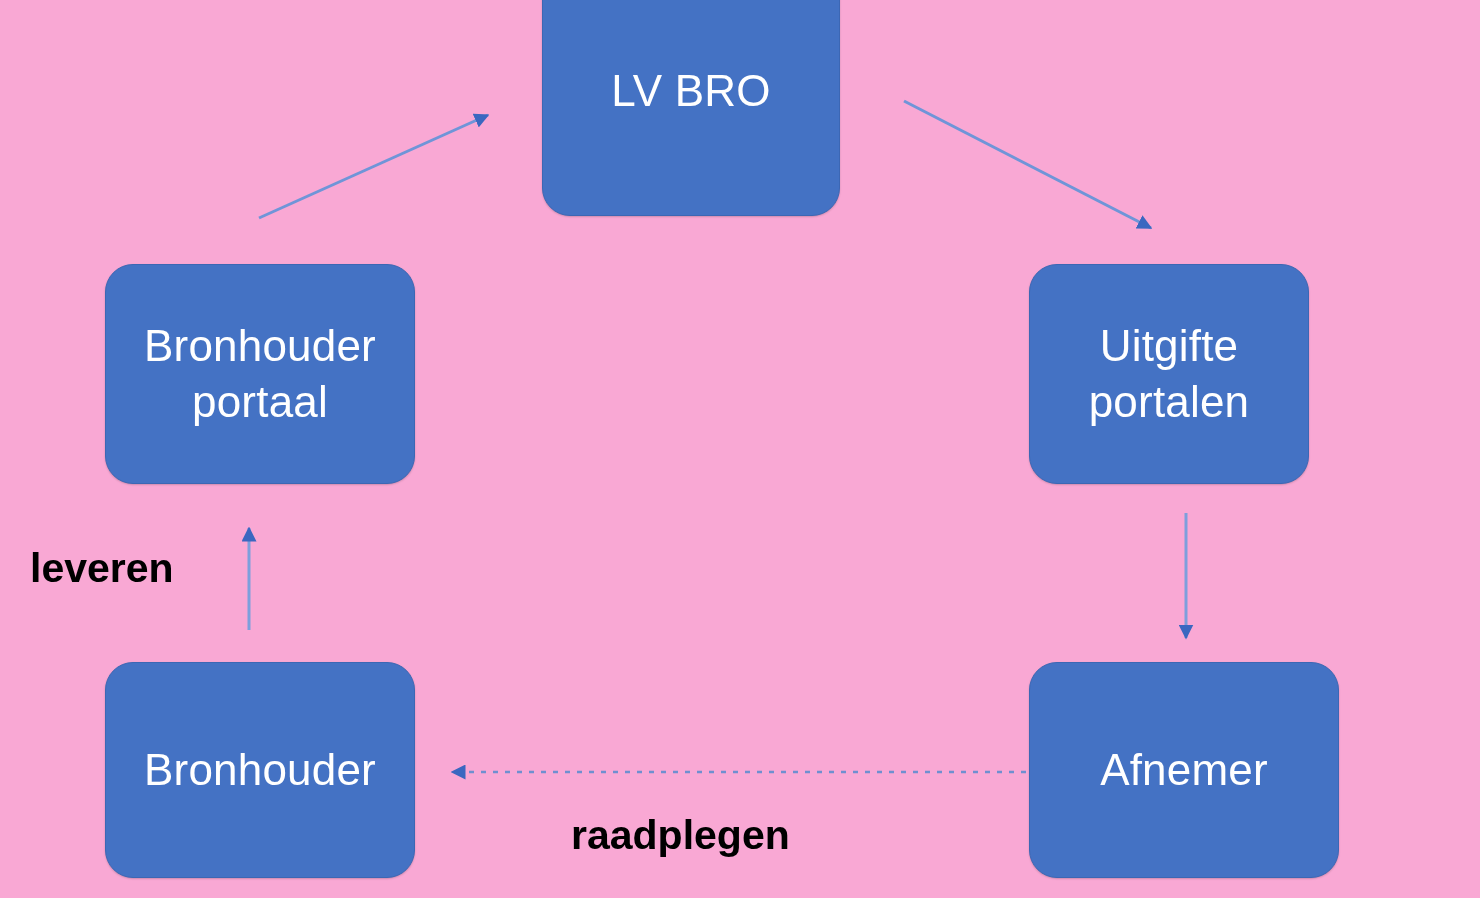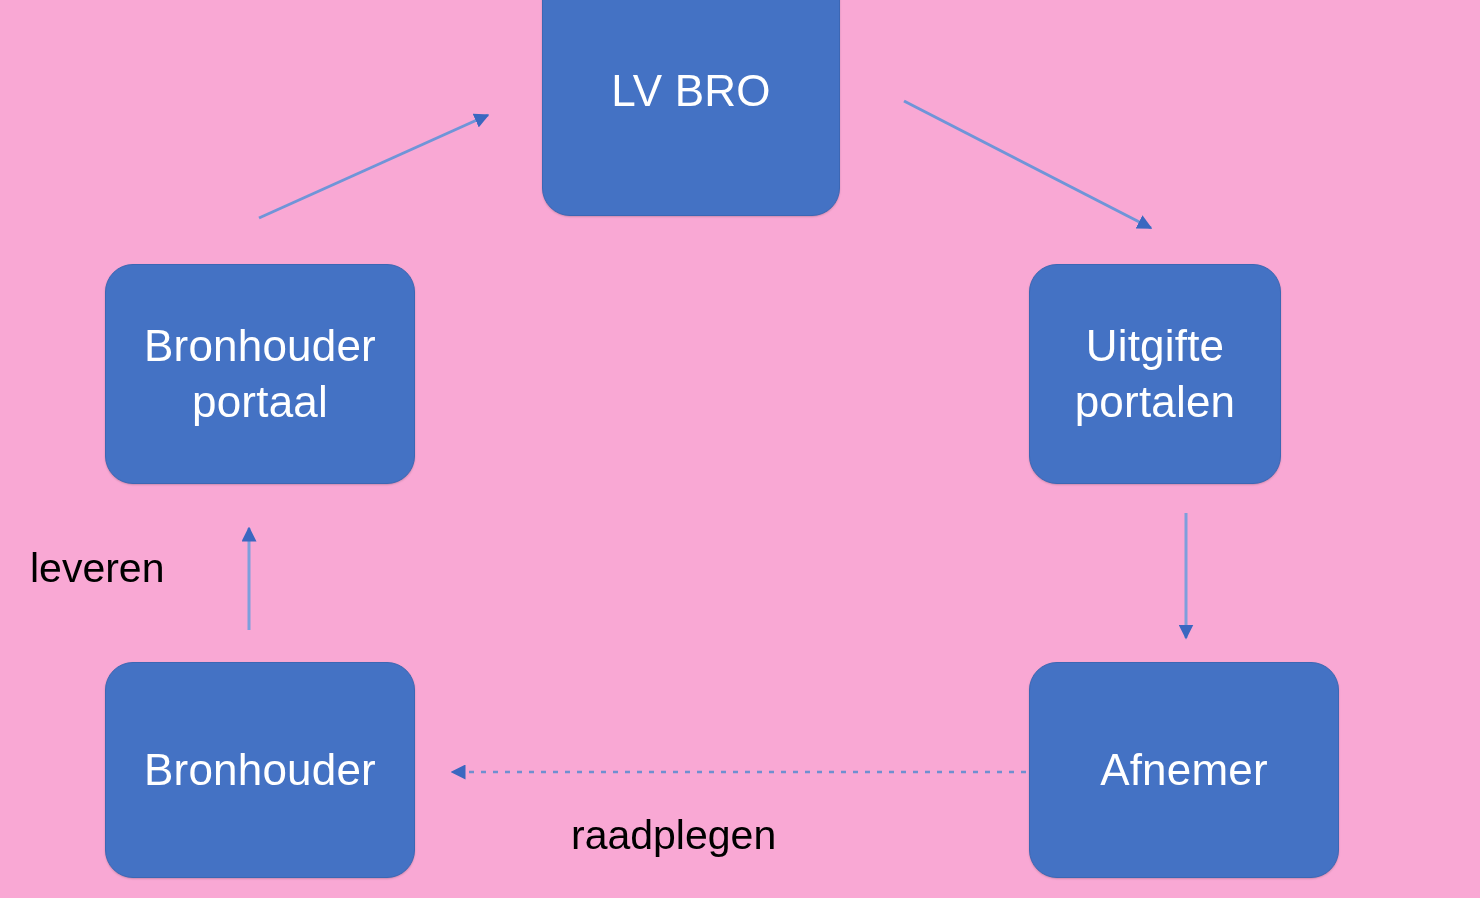--- a/index.html
+++ b/index.html
@@ -35,38 +35,39 @@
     box-shadow: 0 1px 2px rgba(0,0,0,0.18);
   }
   .node-label {
     display: block;
     white-space: pre-line;
     padding: 0 10px;
   }
   
   #node-lv-bro      { left: 542px; top: -34px;  width: 298px; height: 250px; }
   #node-bronhouder-portaal { left: 105px; top: 264px; width: 310px; height: 220px; }
-  #node-uitgifte-portalen  { left: 1029px; top: 264px; width: 252px; height: 220px; }
+  #node-uitgifte-portalen  { left: 1029px; top: 264px; width: 280px; height: 220px; }
   #node-bronhouder  { left: 105px; top: 662px; width: 310px; height: 216px; }
   #node-afnemer     { left: 1029px; top: 662px; width: 310px; height: 216px; text-align: right; }
 
   .edge-layer {
     position: absolute;
     left: 0;
     top: 0;
     width: 1480px;
     height: 898px;
     pointer-events: none;
   }
   .edge-label {
     position: absolute;
     color: #000000;
     font-size: 41px;
     line-height: 1;
     white-space: nowrap;
+    font-weight: bold;
   }
   #label-leveren     { left: 30px;  top: 548px; }
   #label-raadplegen  { left: 1222px; top: 549px; }
   #label-terugmelden { left: 571px; top: 815px; }
 </style>
 </head>
 <body>
 
 <div id="canvas">
 

